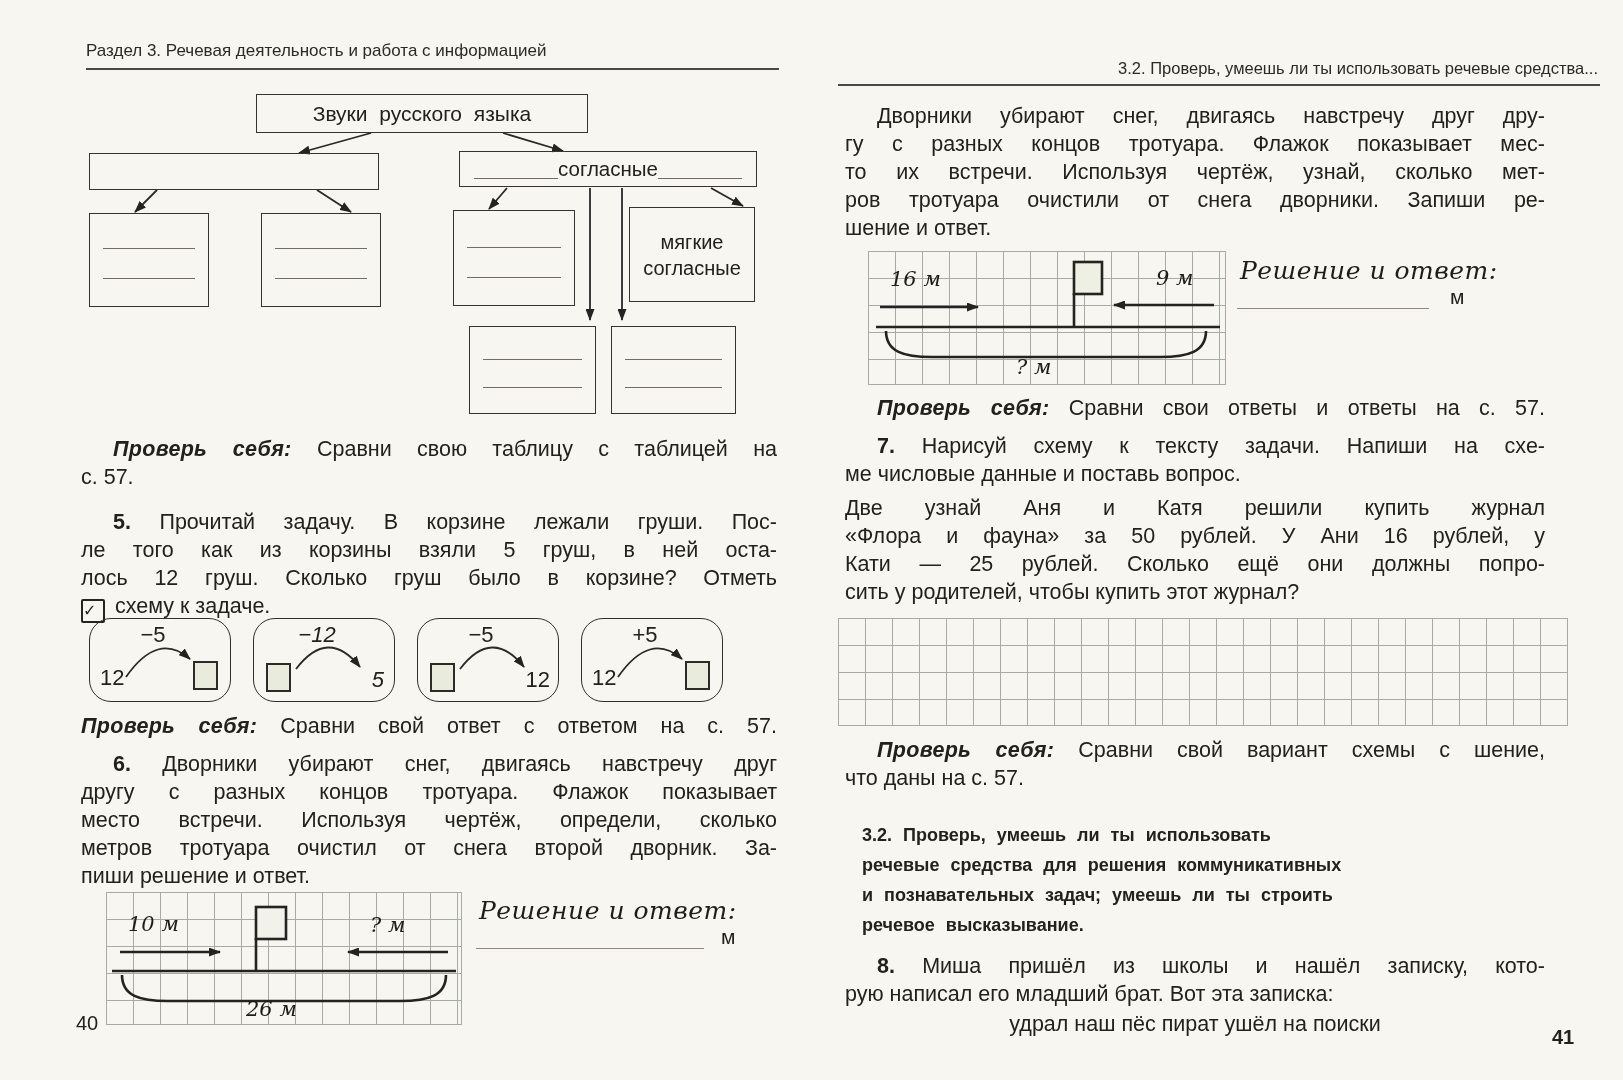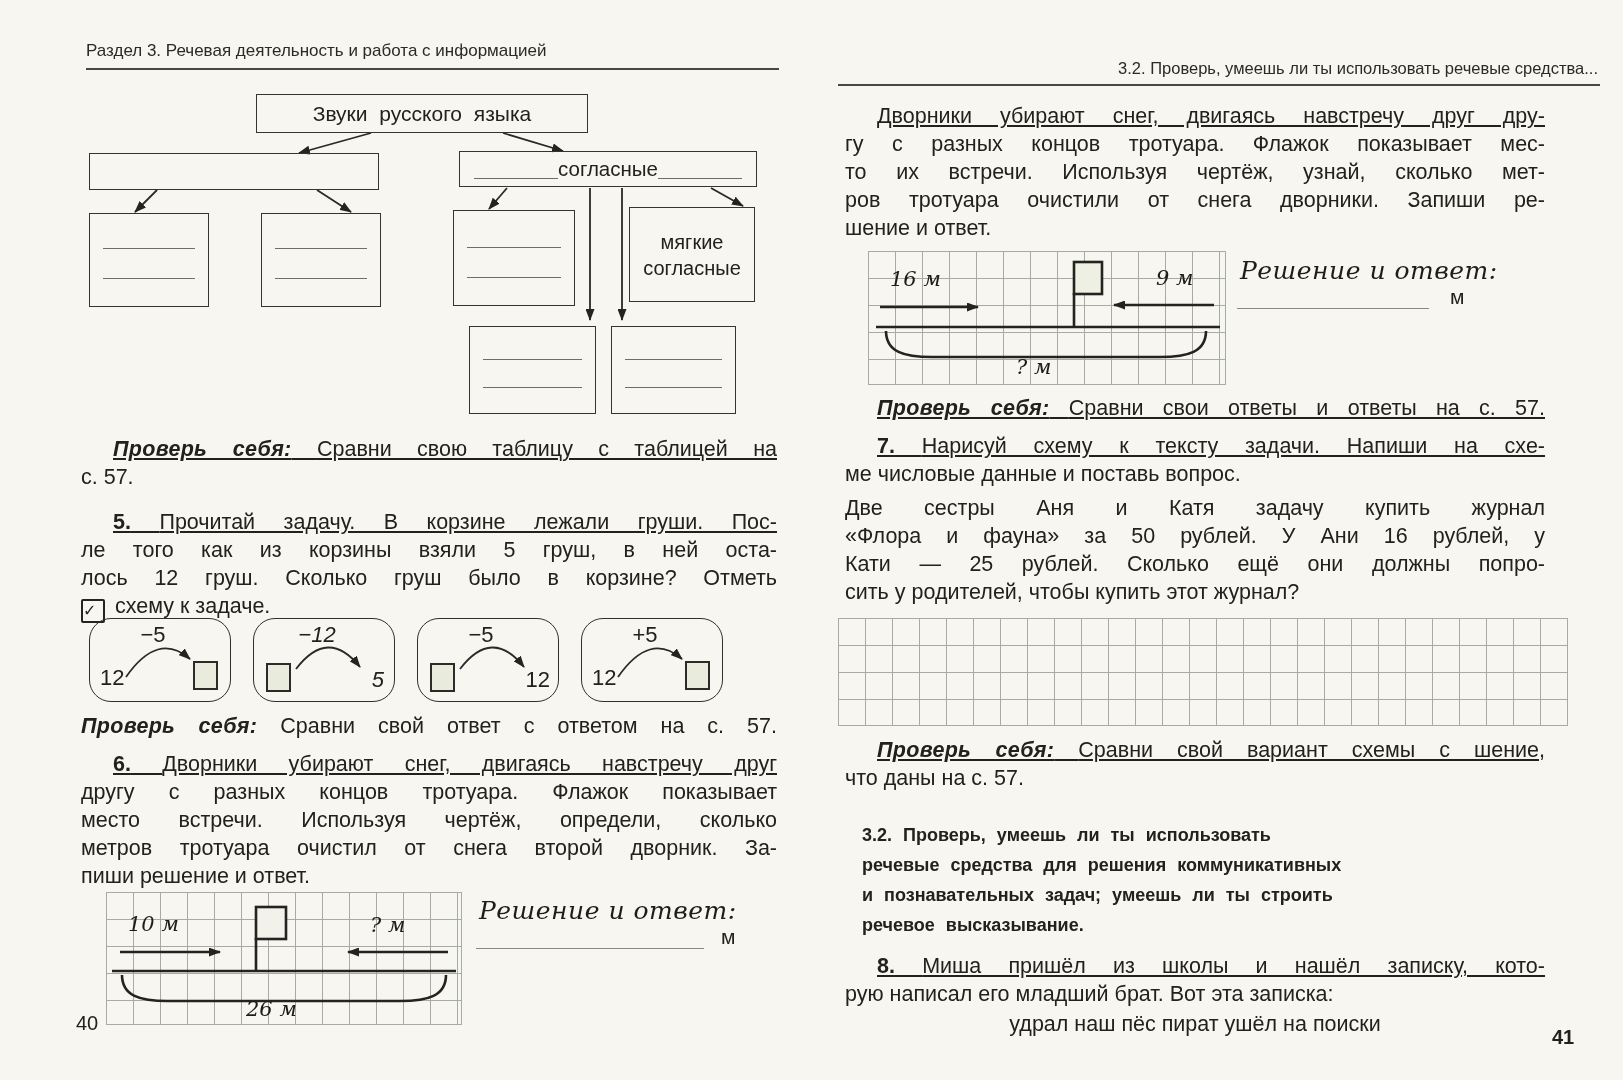--- a/index.html
+++ b/index.html
@@ -5,21 +5,21 @@
   html,body{margin:0;padding:0;}
   body{
     width:1623px;height:1080px;position:relative;overflow:hidden;
     background:#f7f6f1;
     font-family:"Liberation Sans","DejaVu Sans",sans-serif;
     color:#22211d;
   }
   .abs{position:absolute;}
   .line{font-size:21.5px;line-height:28px;text-align:justify;text-align-last:justify;}
   .last{text-align-last:left;}
-  .ind{text-indent:32px;text-decoration:underline;}
+  .ind{text-indent:32px;}
   .num{font-weight:700;}
   .chk-label{font-weight:700;font-style:italic;letter-spacing:.3px;}
   .hdr{font-size:17px;color:#2b2a26;}
   .rule{border-top:2px solid #4a4843;height:0;}
   .bx{position:absolute;border:1.7px solid #35342f;box-sizing:border-box;background:transparent;}
   .bx-c{display:flex;align-items:center;justify-content:center;text-align:center;}
   .blank{position:absolute;left:13px;right:13px;border-top:1.5px solid #6f6d66;}
   .wline{display:inline-block;width:84px;border-bottom:1.5px solid #6f6d66;height:18px;}
   .card{position:absolute;width:142px;height:84px;border:1.8px solid #302f2b;border-radius:22px;box-sizing:border-box;}
   .card .op{position:absolute;top:3px;left:0;right:14px;text-align:center;font-size:22px;}
@@ -212,21 +212,21 @@
   <div class="abs sline" style="left:437px;top:300px;width:192px;"></div>
   <div class="abs unit" style="left:650px;top:277px;">м</div>
 
   <div class="abs" style="left:45px;top:386px;width:700px;">
     <div class="line ind"><span class="chk-label">Проверь себя:</span> <span>Сравни свои ответы и ответы на с. 57.</span></div>
   </div>
 
   <div class="abs" style="left:45px;top:424px;width:700px;">
     <div class="line ind"><span class="num">7.</span> <span>Нарисуй схему к тексту задачи. Напиши на схе-</span></div>
     <div class="line last">ме числовые данные и поставь вопрос.</div>
-    <div class="line" style="margin-top:6px;">Две сестры Аня и Катя задачу купить журнал</div>
+    <div class="line" style="margin-top:6px;">Две узнай Аня и Катя решили купить журнал</div>
     <div class="line">«Флора и фауна» за 50 рублей. У Ани 16 рублей, у</div>
     <div class="line">Кати — 25 рублей. Сколько ещё они должны попро-</div>
     <div class="line last">сить у родителей, чтобы купить этот журнал?</div>
   </div>
 
   <div class="grid" style="left:38px;top:610px;width:730px;height:108px;"></div>
 
   <div class="abs" style="left:45px;top:728px;width:700px;">
     <div class="line ind"><span class="chk-label">Проверь себя:</span> <span>Сравни свой вариант схемы с шение,</span></div>
     <div class="line last">что даны на с. 57.</div>

